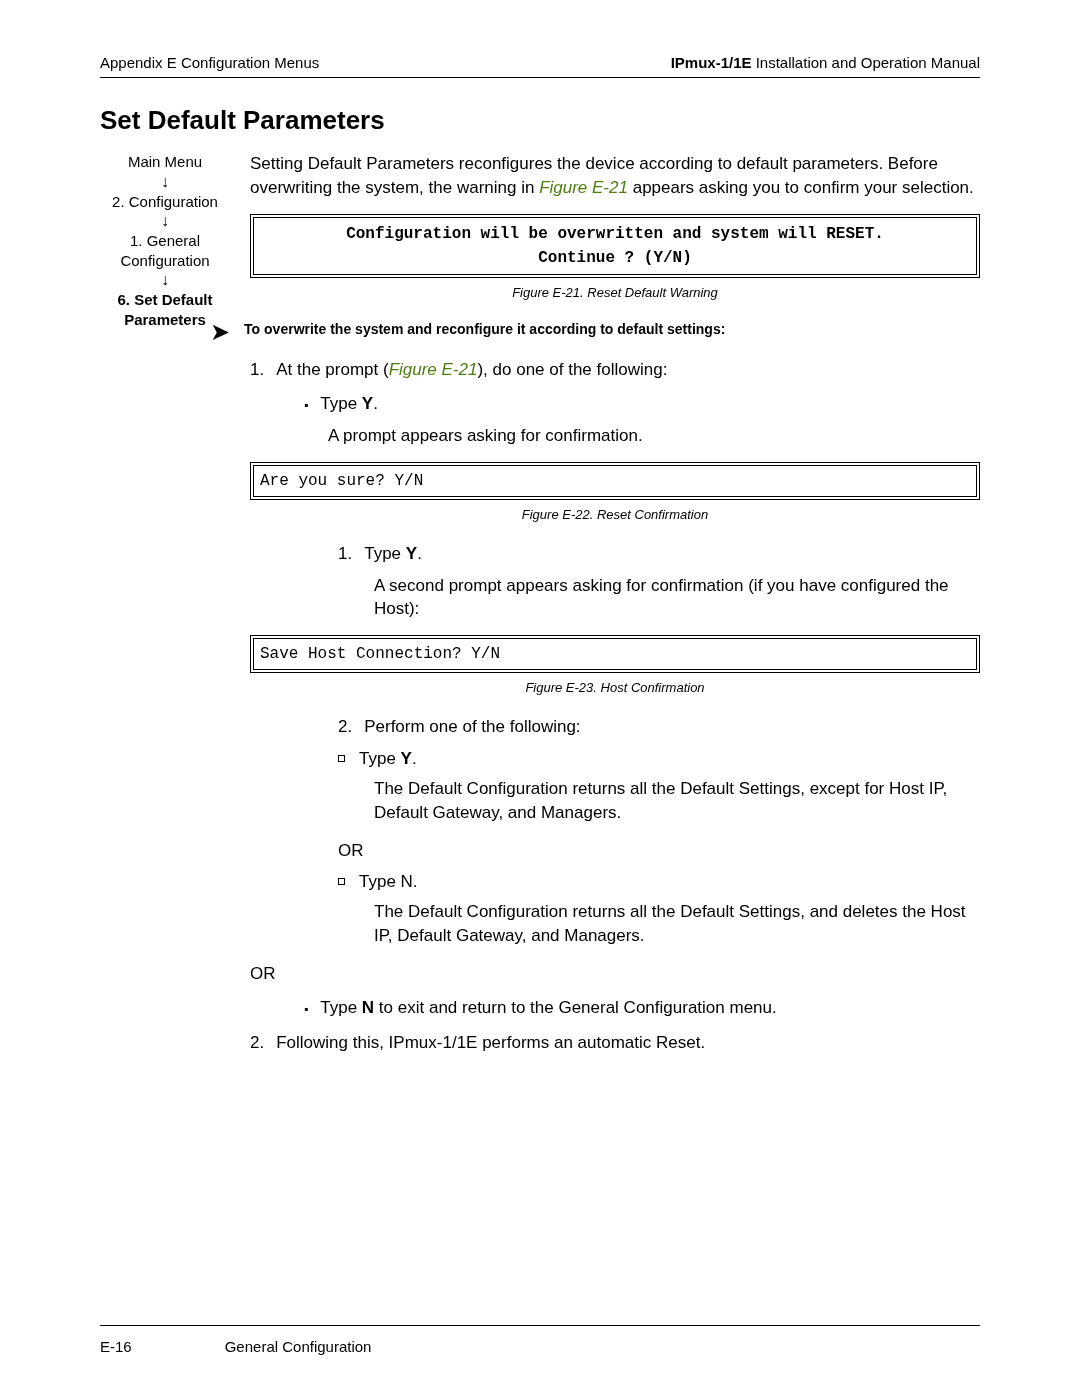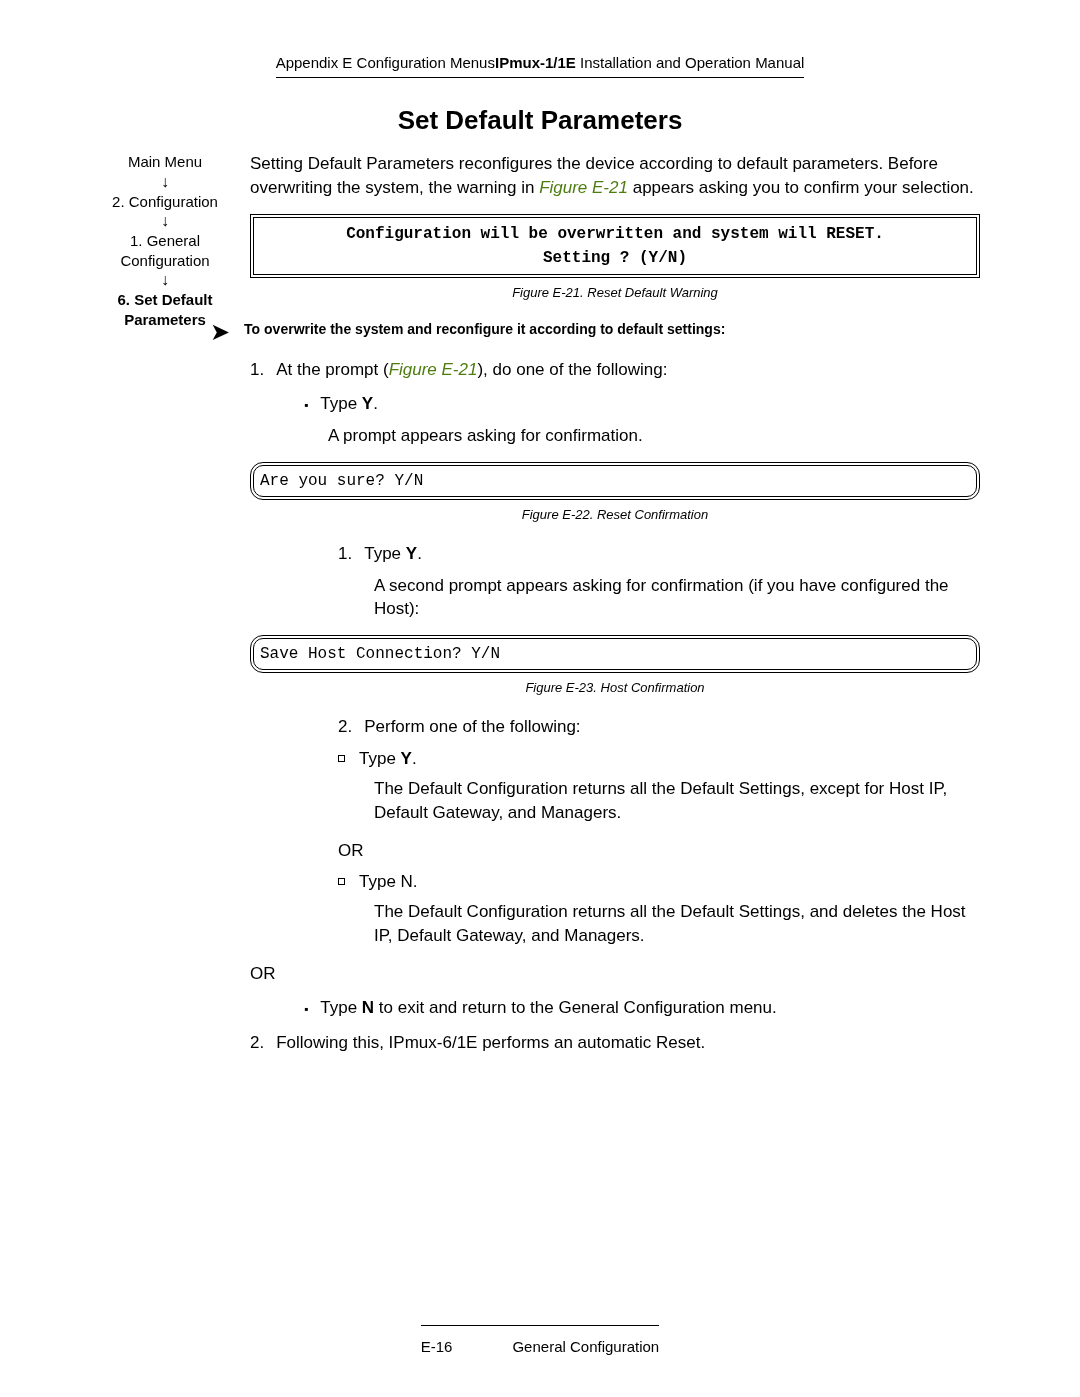--- a/index.html
+++ b/index.html
@@ -11,21 +11,20 @@
     width: 1080px;
     height: 1397px;
     position: relative;
     line-height: 1.4;
   }
   .page {
     padding: 52px 100px 40px 100px;
     height: 100%;
     display: flex;
     flex-direction: column;
-    align-items: center;
   }
   .header-row {
     display: flex;
     justify-content: space-between;
     border-bottom: 1px solid #000;
     padding-bottom: 4px;
     margin-bottom: 24px;
     font-size: 15px;
   }
   .header-left { }
@@ -59,21 +58,21 @@
   .terminal-box {
     border: 4px double #000;
     padding: 4px 4px;
     font-family: "Courier New", monospace;
     font-size: 16px;
     font-weight: 700;
     text-align: center;
     margin: 14px 0 6px 0;
     line-height: 1.5;
   }
-  .terminal-box.left { text-align: left; font-weight: 400; padding: 3px 6px; border-radius: 13px; }
+  .terminal-box.left { text-align: left; font-weight: 400; padding: 3px 6px; }
   .figure-caption {
     text-align: center;
     font-style: italic;
     font-size: 13px;
     margin: 6px 0 18px 0;
   }
   .proc-heading {
     display: flex;
     gap: 14px;
     align-items: flex-start;
@@ -141,21 +140,21 @@
   .or-lvl0 {
     margin-left: 0;
     margin-top: 10px;
     margin-bottom: 10px;
   }
   .footer {
     margin-top: auto;
     border-top: 1px solid #000;
     padding-top: 10px;
     display: flex;
-    gap: 60px;
+    gap: 93px;
     font-size: 15px;
   }
   .footer .pagenum { }
   .footer .sect { }
 </style>
 </head>
 <body>
 
 <div class="page">
 
@@ -183,21 +182,21 @@
     <div class="main">
 
       <div class="intro">
         <p>
           <span>Setting Default Parameters reconfigures the device according to default parameters. Before overwriting the system, the warning in </span><span class="fig-link">Figure E-21</span><span> appears asking you to confirm your selection.</span>
         </p>
       </div>
 
       <div class="terminal-box">
         <div>Configuration will be overwritten and system will RESET.</div>
-        <div>Setting ? (Y/N)</div>
+        <div>Continue ? (Y/N)</div>
       </div>
       <div class="figure-caption">Figure E-21.  Reset Default Warning</div>
 
       <div class="proc-heading">
         <div class="arrow">➤</div>
         <div class="text">To overwrite the system and reconfigure it according to default settings:</div>
       </div>
 
       <div class="step-1">
         <div class="num">1.</div>
@@ -257,21 +256,21 @@
 
       <div class="bullet-lvl1">
         <div class="dot">▪</div>
         <div>
           <span>Type </span><b>N</b><span> to exit and return to the General Configuration menu.</span>
         </div>
       </div>
 
       <div class="step-1" style="margin-top:12px;">
         <div class="num">2.</div>
-        <div>Following this, IPmux-6/1E performs an automatic Reset.</div>
+        <div>Following this, IPmux-1/1E performs an automatic Reset.</div>
       </div>
 
     </div>
   </div>
 
   <div class="footer">
     <div class="pagenum">E-16</div>
     <div class="sect">General Configuration</div>
   </div>
 

